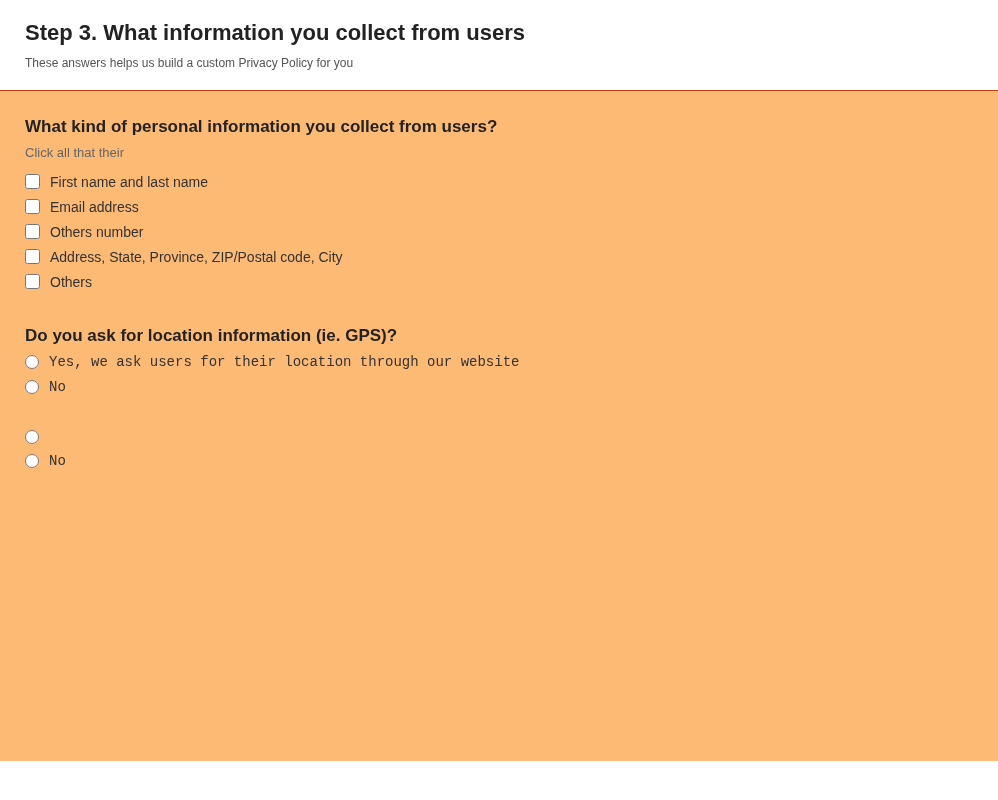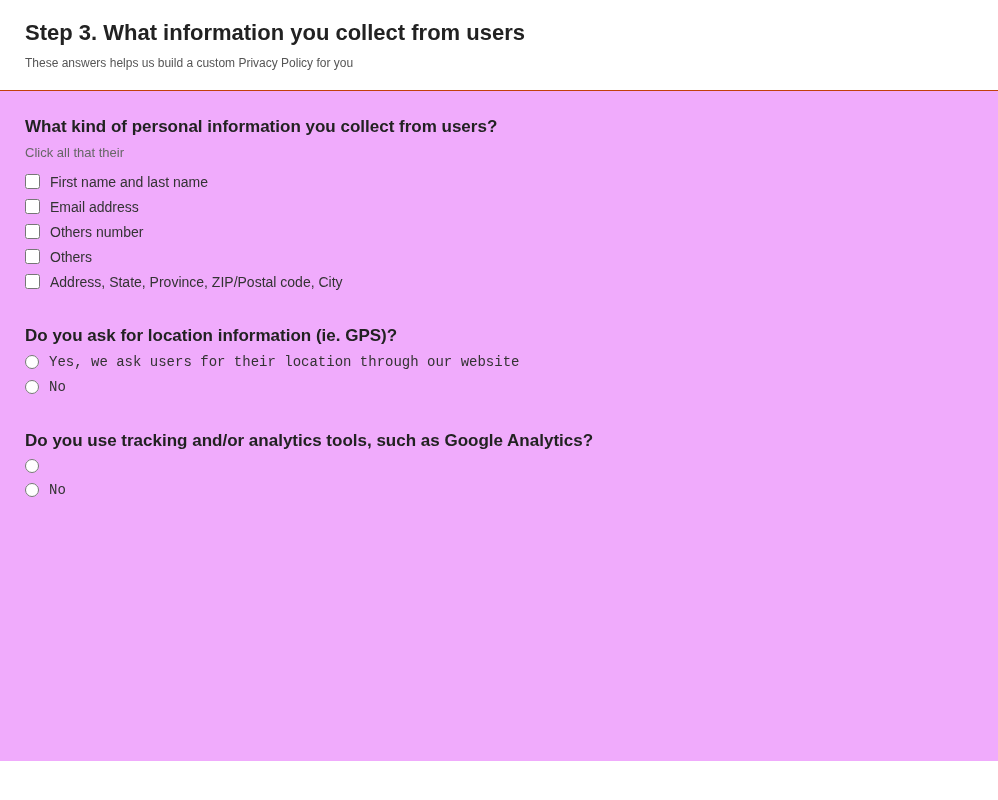--- a/index.html
+++ b/index.html
@@ -29,21 +29,21 @@
       color: #222;
       margin-bottom: 10px;
     }
 
     .header-section p {
       font-size: 12px;
       color: #555;
     }
 
     .content-section {
-      background: #f0abfc;
+      background: #fdba74;
       padding: 25px 25px;
       min-height: 670px;
     }
 
     .question-block {
       margin-bottom: 35px;
     }
 
     .question-title {
       font-size: 17px;
@@ -123,46 +123,45 @@
       <input type="checkbox" id="email" style="">
       <label for="email">Email address</label>
     </div>
 
     <div class="checkbox-option">
       <input type="checkbox" id="phone" style="">
       <label for="phone">Others number</label>
     </div>
 
     <div class="checkbox-option">
-      <input type="checkbox" id="others" style="">
-      <label for="others">Others</label>
+      <input type="checkbox" id="address" style="">
+      <label for="address">Address, State, Province, ZIP/Postal code, City</label>
     </div>
 
     <div class="checkbox-option">
-      <input type="checkbox" id="address" style="">
-      <label for="address">Address, State, Province, ZIP/Postal code, City</label>
+      <input type="checkbox" id="others" style="">
+      <label for="others">Others</label>
     </div>
   </div>
 
   <div class="question-block">
     <div class="question-title">Do you ask for location information (ie. GPS)?</div>
 
     <div class="radio-option">
       <input type="radio" id="location-yes" name="location" style="">
       <label for="location-yes">Yes, we ask users for their location through our website</label>
     </div>
 
     <div class="radio-option">
       <input type="radio" id="location-no" name="location" style="">
       <label for="location-no">No</label>
     </div>
   </div>
 
   <div class="question-block">
-    <div class="question-title">Do you use tracking and/or analytics tools, such as Google Analytics?</div>
 
     <div class="radio-option">
       <input type="radio" id="analytics-yes" name="analytics" style="">
     </div>
 
     <div class="radio-option">
       <input type="radio" id="analytics-no" name="analytics" style="">
       <label for="analytics-no">No</label>
     </div>
   </div>

